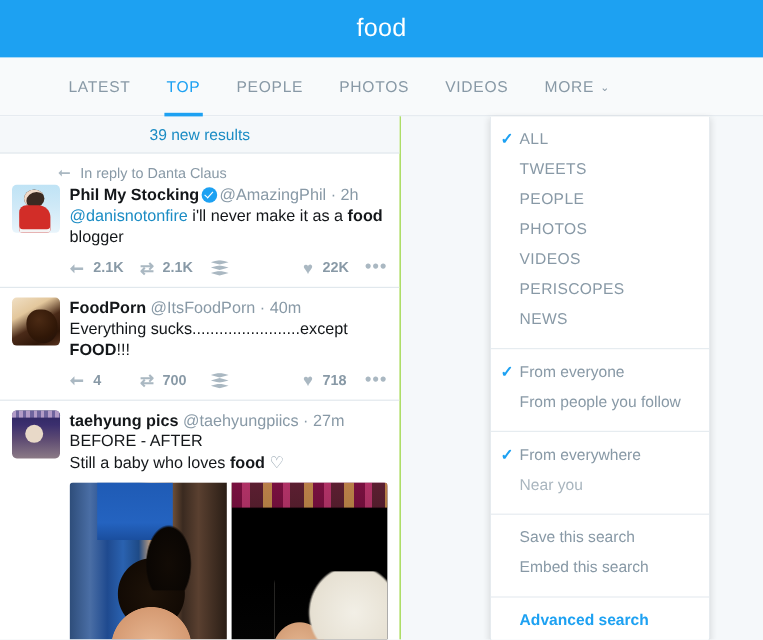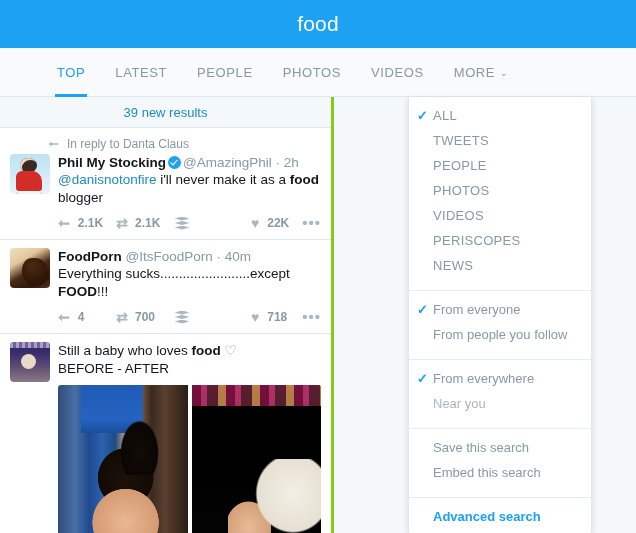--- a/index.html
+++ b/index.html
@@ -60,21 +60,21 @@
     font-size: 9px;
     line-height: 1;
     transform: translateY(1px);
   }
 
   
   .body { display: flex; height: 436px; }
   .stream {
     width: 334px;
     background: #ffffff;
-    border-right: 3px solid #84cc16;
+    border-right: 1px solid #84cc16;
     overflow: hidden;
   }
   .rightcol { flex: 1; background: #f5f8fa; }
 
   
   .newresults {
     height: 31px;
     background: #f5f8fa;
     border-bottom: 1px solid #e1e8ed;
     display: flex;
@@ -321,25 +321,25 @@
 </head>
 <body>
 
 <div id="app">
 
   <div class="header">
     <div class="header-title">food</div>
   </div>
 
   <div class="tabbar">
+    <div class="tab">
+      <span>LATEST</span>
+    </div>
     <div class="tab active">
       <span>TOP</span>
-    </div>
-    <div class="tab">
-      <span>LATEST</span>
     </div>
     <div class="tab">
       <span>PEOPLE</span>
     </div>
     <div class="tab">
       <span>PHOTOS</span>
     </div>
     <div class="tab">
       <span>VIDEOS</span>
     </div>
@@ -435,22 +435,28 @@
               </div>
             </div>
           </div>
         </div>
       </div>
 
       <div class="tweet">
         <div class="trow">
           <div class="avatar av-tae"></div>
           <div class="tcontent">
+            <div class="thead">
+              <span class="fullname">taehyung pics</span>
+              <span class="handle">@taehyungpiics</span>
+              <span class="sep">·</span>
+              <span class="time">27m</span>
+            </div>
+            <div class="ttext">BEFORE - AFTER</div>
             <div class="ttext"><span>Still a baby who loves </span><b>food</b><span class="heartglyph"> ♡</span></div>
-            <div class="ttext">BEFORE - AFTER</div>
             <div class="photos">
               <div class="photo ph-left"></div>
               <div class="photo ph-right"></div>
             </div>
           </div>
         </div>
       </div>
 
     </div>
 

